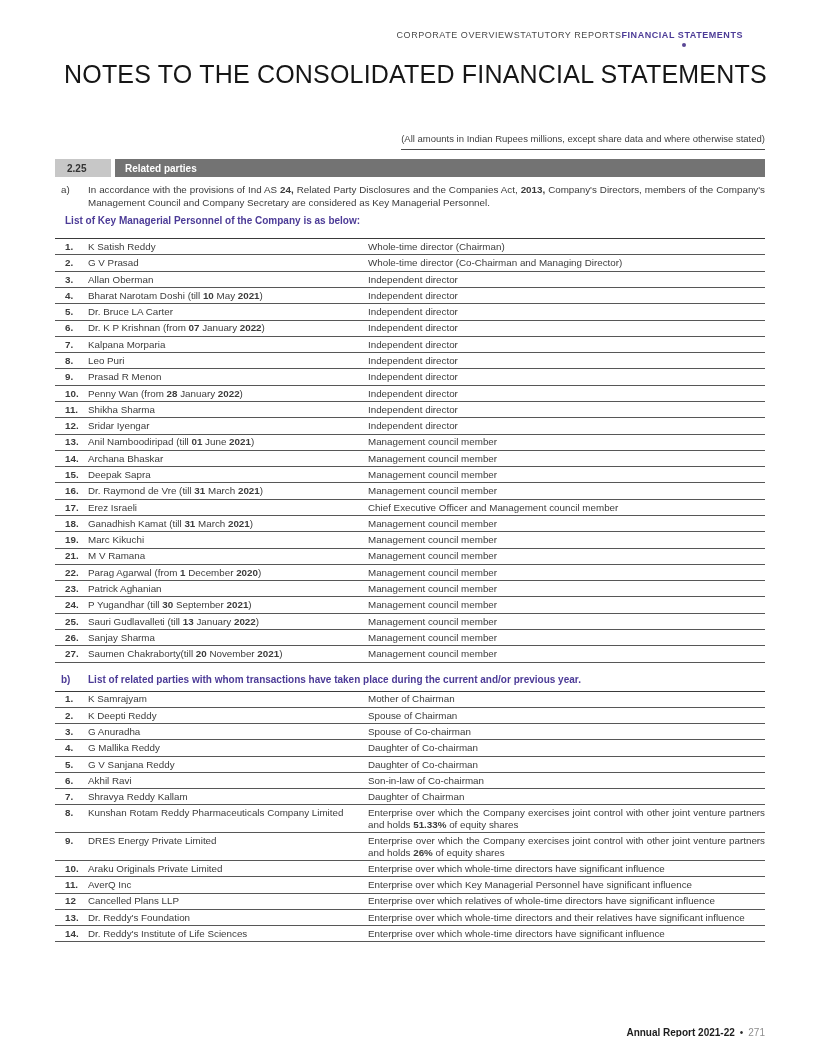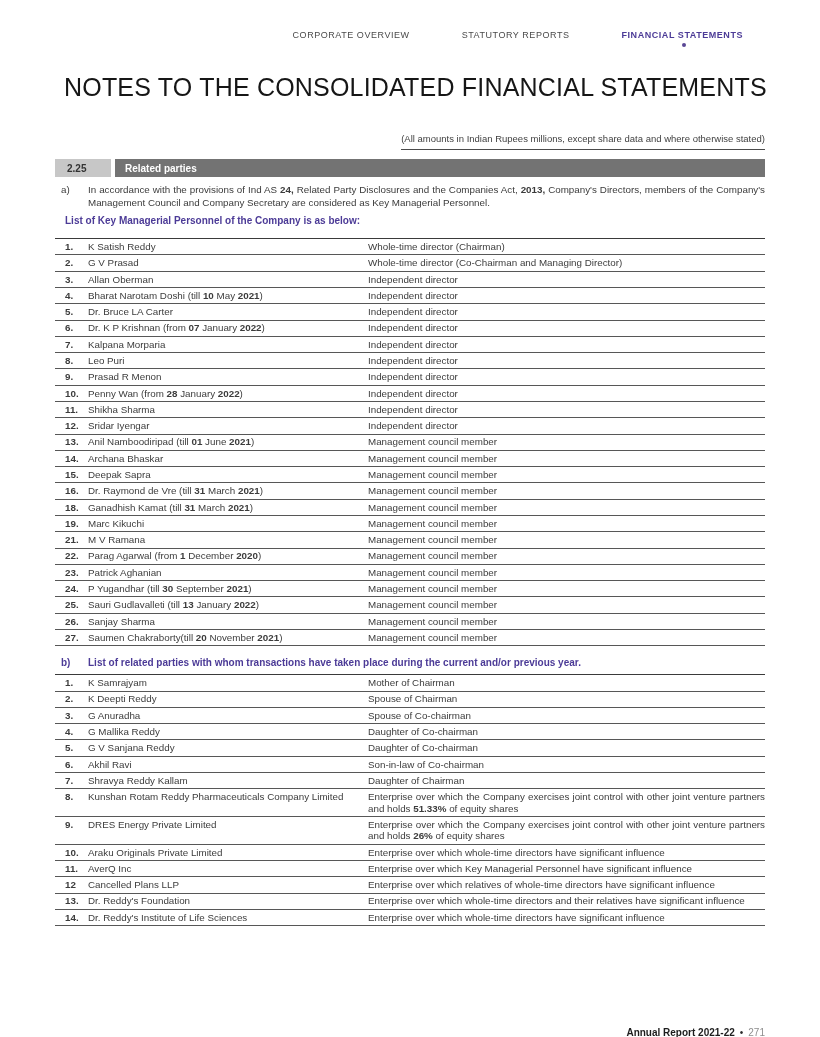--- a/index.html
+++ b/index.html
@@ -1,28 +1,28 @@
 <!DOCTYPE html>
 <html><head>
 <meta charset="utf-8">
 <style>
   * { margin:0; padding:0; box-sizing:border-box; }
   html,body { width:820px; height:1037px; background:#ffffff;
     font-family:"Liberation Sans", sans-serif; color:#3b3b3b; position:relative; overflow:hidden; }
 
   
   .topnav { position:absolute; top:30px; left:0; right:77px; display:flex;
-    justify-content:flex-end; gap:52px; font-size:9px; letter-spacing:.55px; color:#4a4a4a; }
+    justify-content:flex-end; font-size:9px; letter-spacing:.55px; color:#4a4a4a; }
   .topnav .navitem { position:relative; white-space:nowrap; }
   .topnav .navitem.active { color:#4c3b97; font-weight:bold; }
   .navdot { position:absolute; top:13px; left:50%; transform:translateX(0);
     width:4px; height:4px; border-radius:50%; background:#5a4795; }
 
   
-  .title { position:absolute; top:73px; left:64px; font-size:25px; color:#161616;
+  .title { position:absolute; top:60px; left:64px; font-size:25px; color:#161616;
     letter-spacing:.2px; font-weight:500; white-space:nowrap; }
   .amounts { position:absolute; top:133px; right:55px; font-size:9.5px; color:#3f3f3f;
     border-bottom:1px solid #4a4a4a; padding-bottom:5px; }
 
   
   .secbar { position:absolute; top:159px; left:55px; width:710px; height:18px; display:flex; }
   .secnum { flex:0 0 56px; background:#c7c7c7; color:#333; font-weight:bold; font-size:10px;
     display:flex; align-items:center; padding-left:12px; margin-right:4px; }
   .sectitle { flex:1; background:#737373; color:#ffffff; font-weight:bold; font-size:10px;
     display:flex; align-items:center; padding-left:10px; }
@@ -175,20 +175,25 @@
           <td class="name nb">Deepak Sapra</td>
           <td class="role nb">Management council member</td>
         </tr>
 
         <tr>
           <td class="n nb"><b>16.</b></td>
           <td class="name nb">Dr. Raymond de Vre (till <b>31</b> March <b>2021</b>)</td>
           <td class="role nb">Management council member</td>
         </tr>
 
+        <tr>
+          <td class="n nb"><b>17.</b></td>
+          <td class="name nb">Erez Israeli</td>
+          <td class="role nb">Chief Executive Officer and Management council member</td>
+        </tr>
 
         <tr>
           <td class="n nb"><b>18.</b></td>
           <td class="name nb">Ganadhish Kamat (till <b>31</b> March <b>2021</b>)</td>
           <td class="role nb">Management council member</td>
         </tr>
 
         <tr>
           <td class="n nb"><b>19.</b></td>
           <td class="name nb">Marc Kikuchi</td>

